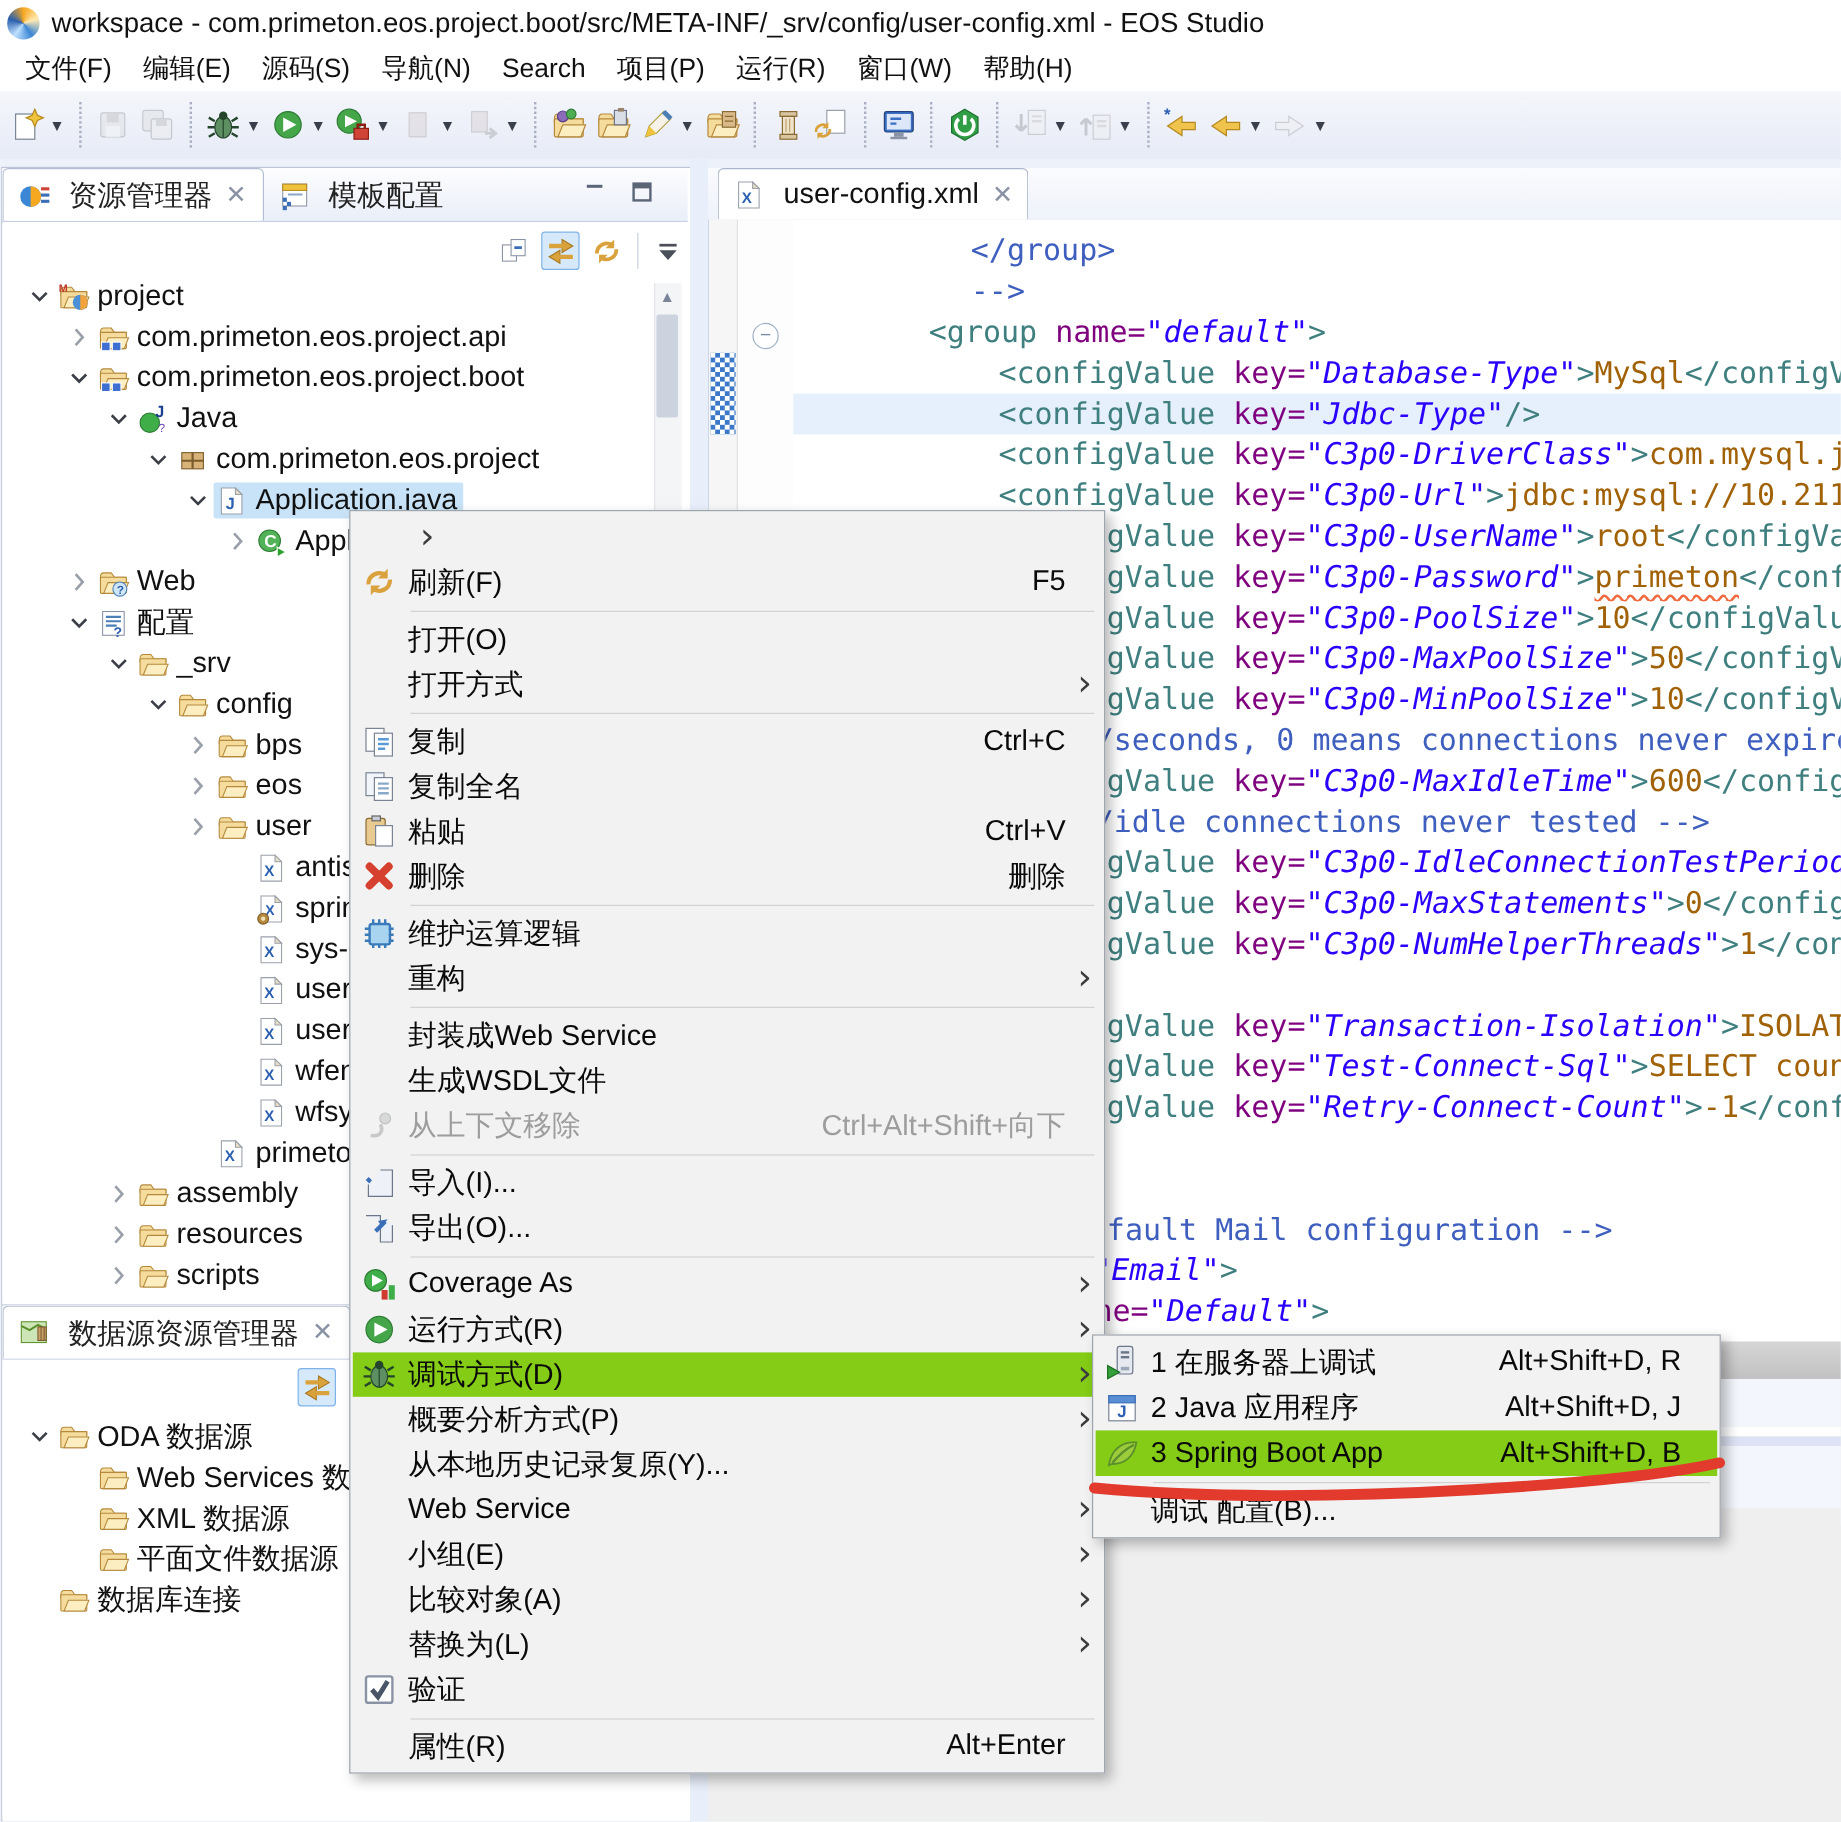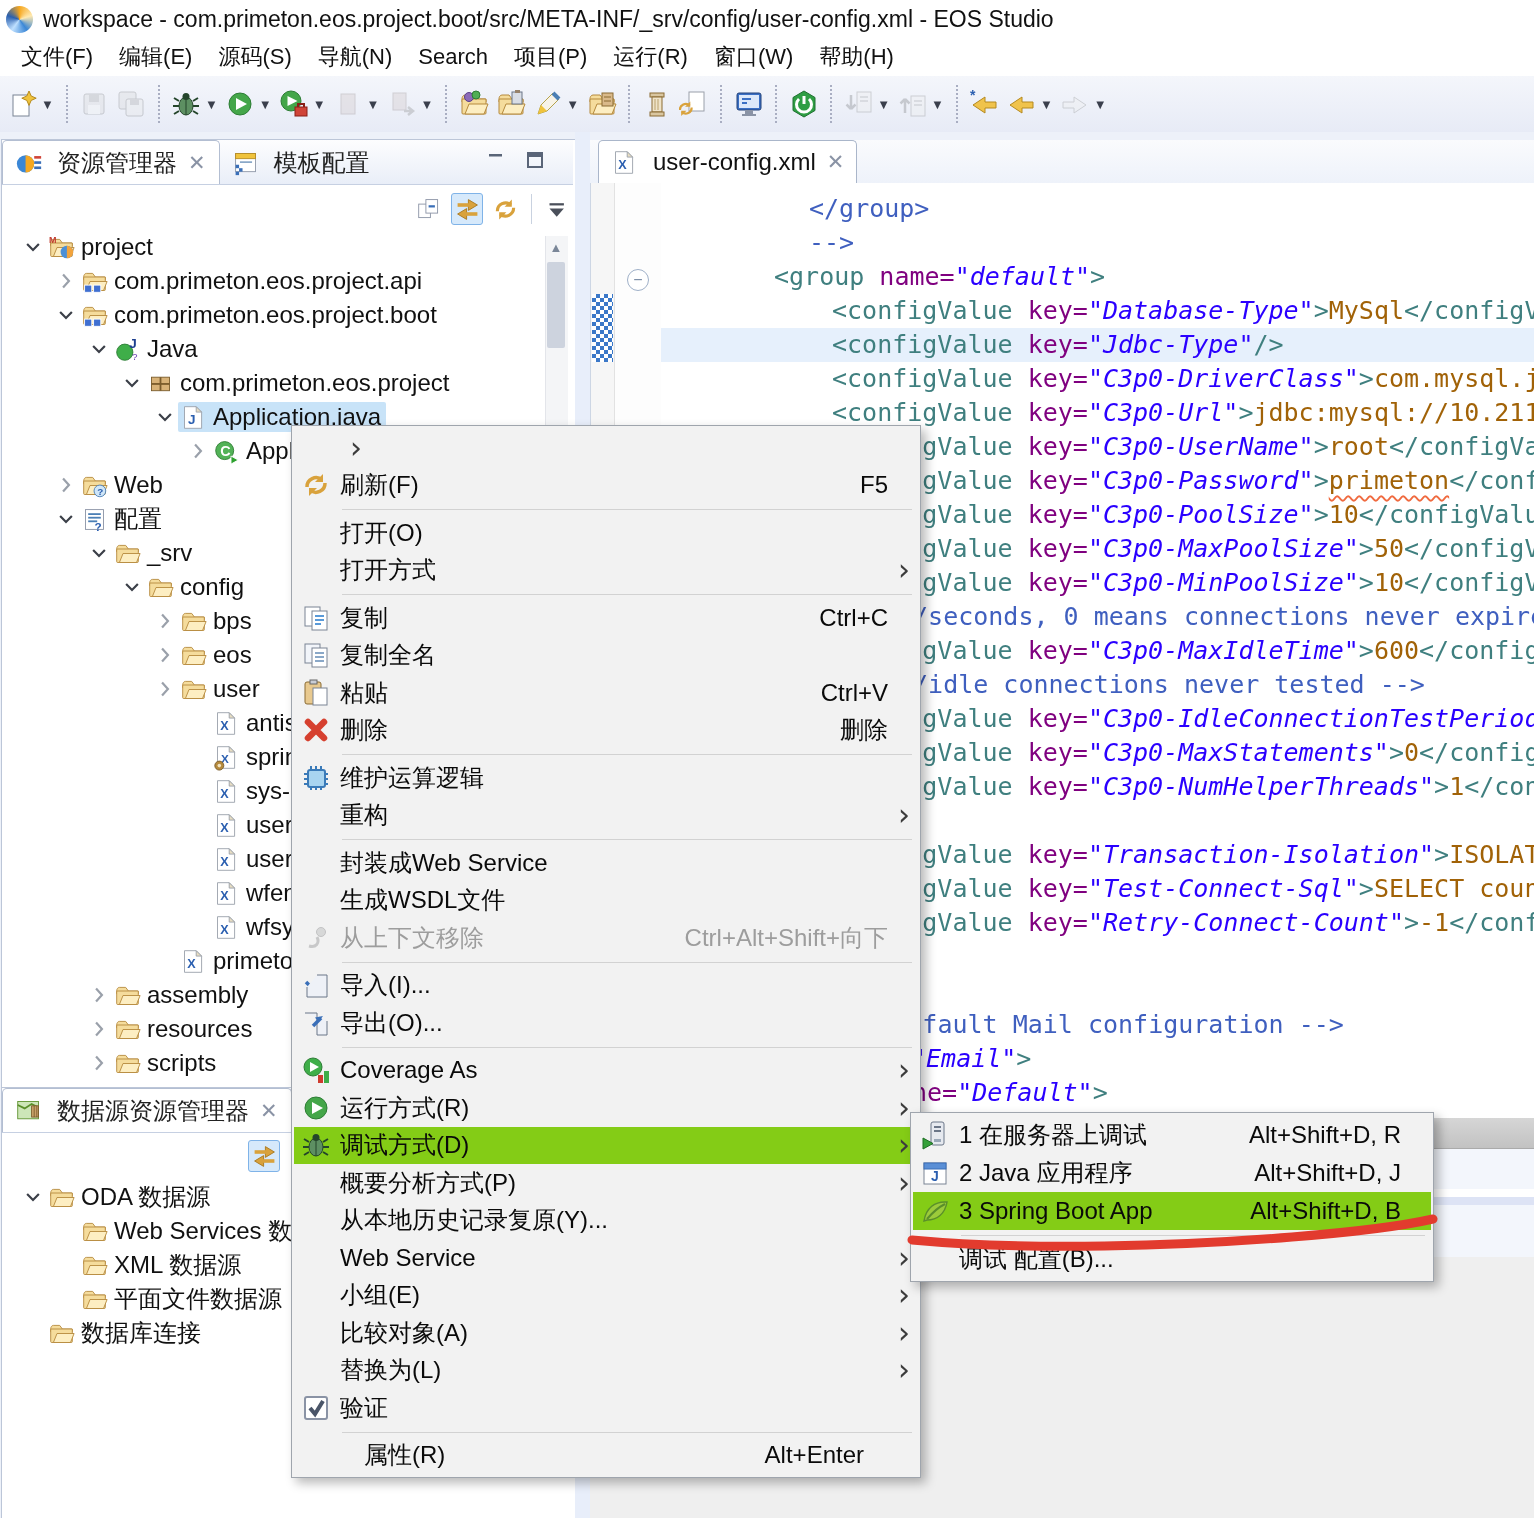--- a/index.html
+++ b/index.html
@@ -1096,21 +1096,21 @@
       <span class="mi-icon">
         <svg viewBox="0 0 30 30">
           <rect x="4" y="4" width="22" height="22" rx="2" fill="#fff" stroke="#8a93a5" stroke-width="2"></rect>
           <path d="M9 15l5 6 8-13" stroke="#4a5568" stroke-width="4" fill="none"></path>
         </svg>
       </span>
       <span class="mi-label">验证</span>
       <span class="mi-arrow"></span>
     </div>
     <div class="msep" style="height: 10px;"></div>
-    <div class="mi" style="height: 37.5px; gap: 24px;">
+    <div class="mi" style="height: 37.5px;">
       <span class="mi-icon"></span>
       <span class="mi-label">属性(R)</span>
       <span class="mi-accel">Alt+Enter</span>
       <span class="mi-arrow"></span>
     </div>
   </div>
 <div class="abs menu" id="debug-submenu" style="left:910px;top:1112px;width:518px">
     <div class="mi" style="height: 38px;">
       <span class="mi-icon">
         <svg viewBox="0 0 30 30">

